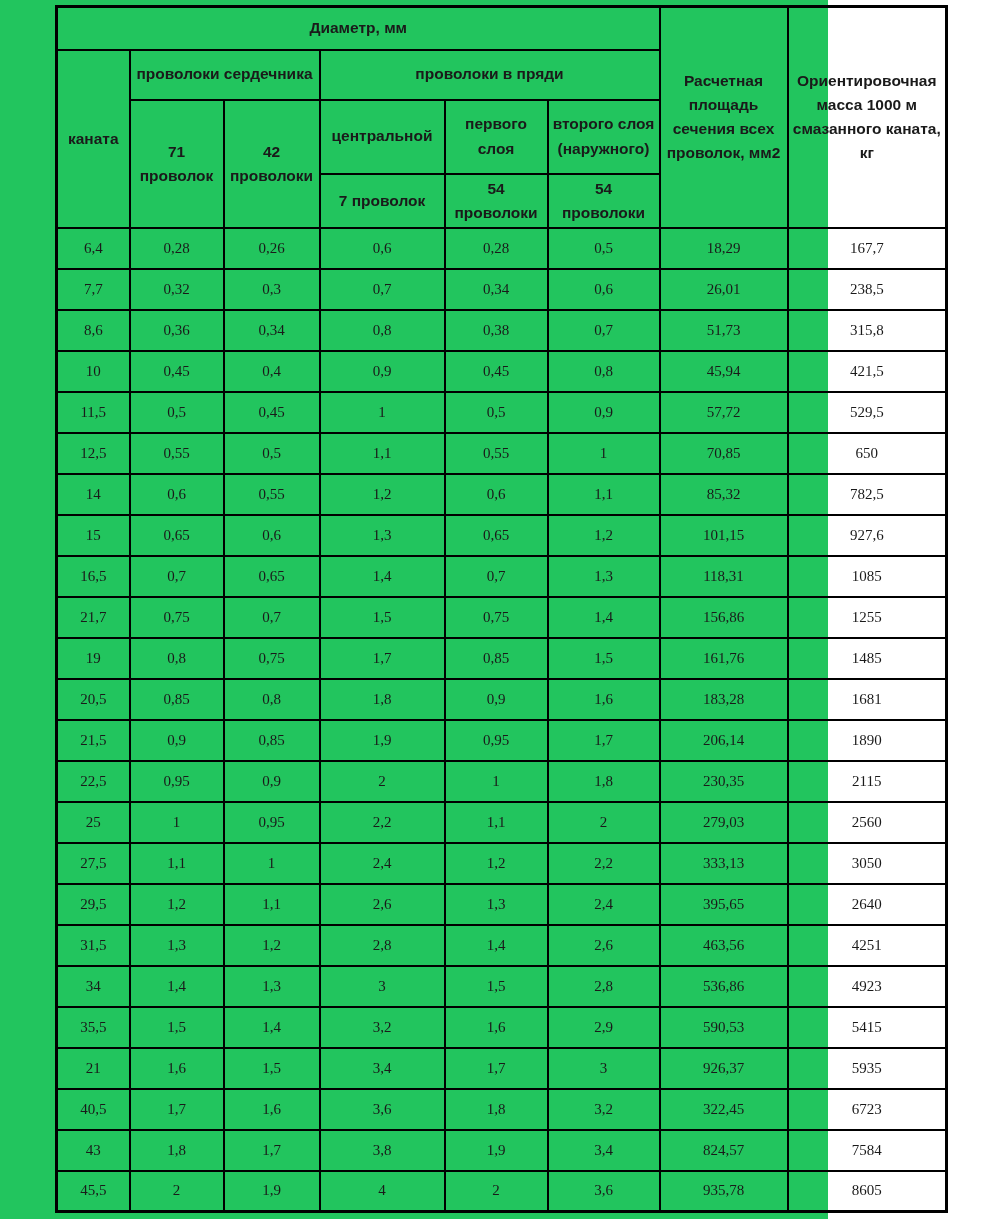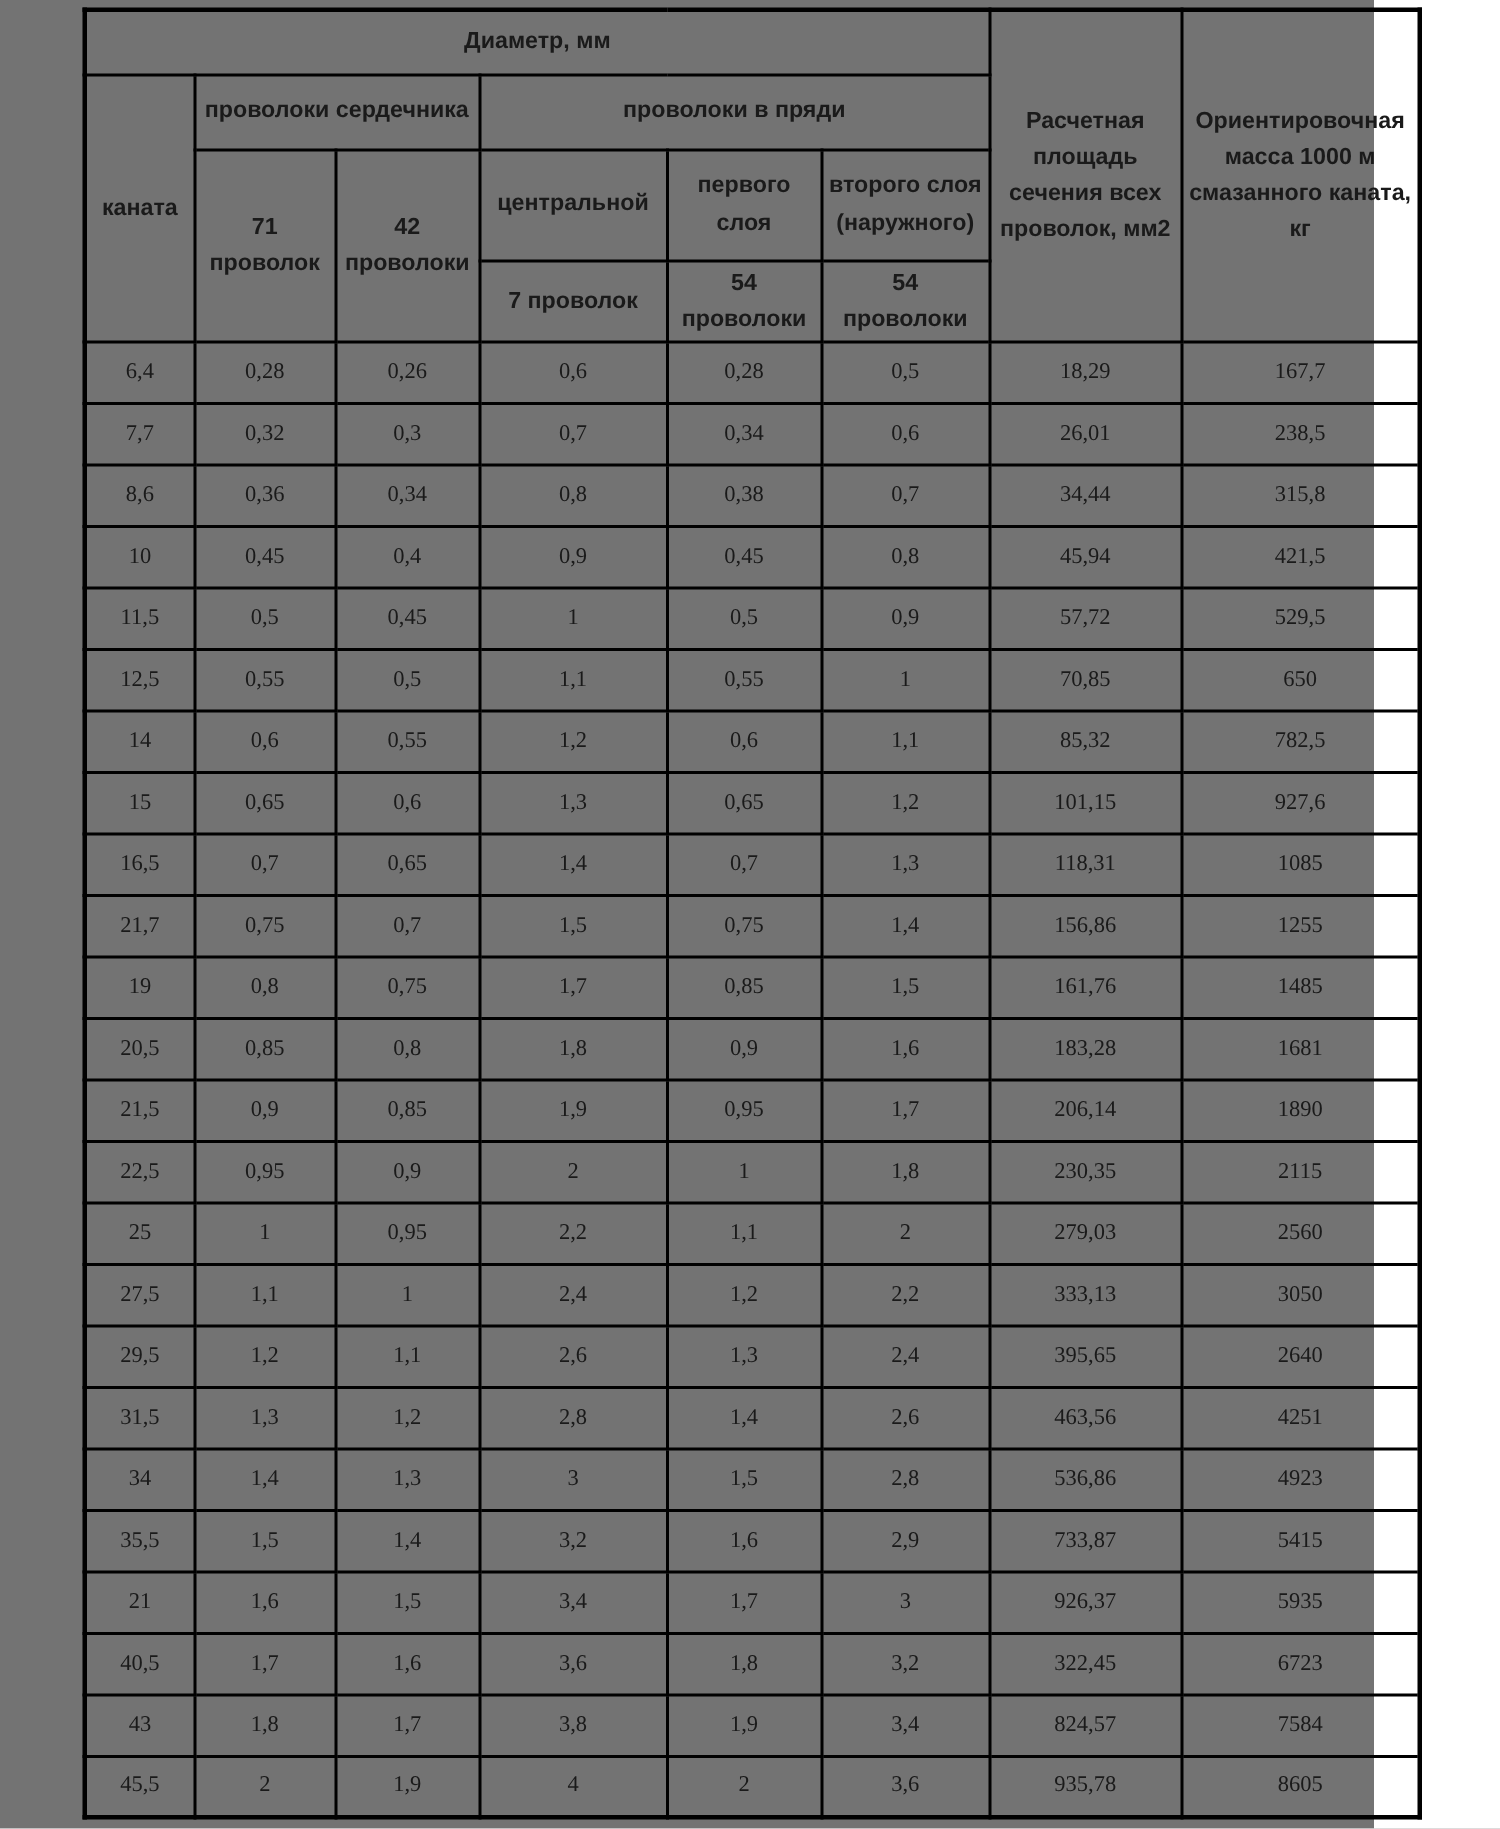--- a/index.html
+++ b/index.html
@@ -3,24 +3,24 @@
 <meta charset="utf-8">
 <style>
   html, body {
     margin: 0;
     padding: 0;
     background: #ffffff;
     font-family: "Liberation Sans", "DejaVu Sans", sans-serif;
     color: #1a1a1a;
   }
   .page {
-    width: 916px;
+    width: 828px;
     height: 1219px;
     position: relative;
-    background: #737373;
+    background: #22c55e;
   }
   table.spec {
     position: absolute;
     left: 55px;
     top: 5px;
     width: 890px;
     border-collapse: collapse;
     table-layout: fixed;
     border: 3px solid #000000;
   }
@@ -106,21 +106,21 @@
           <td>26,01</td>
           <td>238,5</td>
         </tr>
         <tr>
           <td>8,6</td>
           <td>0,36</td>
           <td>0,34</td>
           <td>0,8</td>
           <td>0,38</td>
           <td>0,7</td>
-          <td>34,44</td>
+          <td>51,73</td>
           <td>315,8</td>
         </tr>
         <tr>
           <td>10</td>
           <td>0,45</td>
           <td>0,4</td>
           <td>0,9</td>
           <td>0,45</td>
           <td>0,8</td>
           <td>45,94</td>
@@ -276,21 +276,21 @@
           <td>536,86</td>
           <td>4923</td>
         </tr>
         <tr>
           <td>35,5</td>
           <td>1,5</td>
           <td>1,4</td>
           <td>3,2</td>
           <td>1,6</td>
           <td>2,9</td>
-          <td>733,87</td>
+          <td>590,53</td>
           <td>5415</td>
         </tr>
         <tr>
           <td>21</td>
           <td>1,6</td>
           <td>1,5</td>
           <td>3,4</td>
           <td>1,7</td>
           <td>3</td>
           <td>926,37</td>

